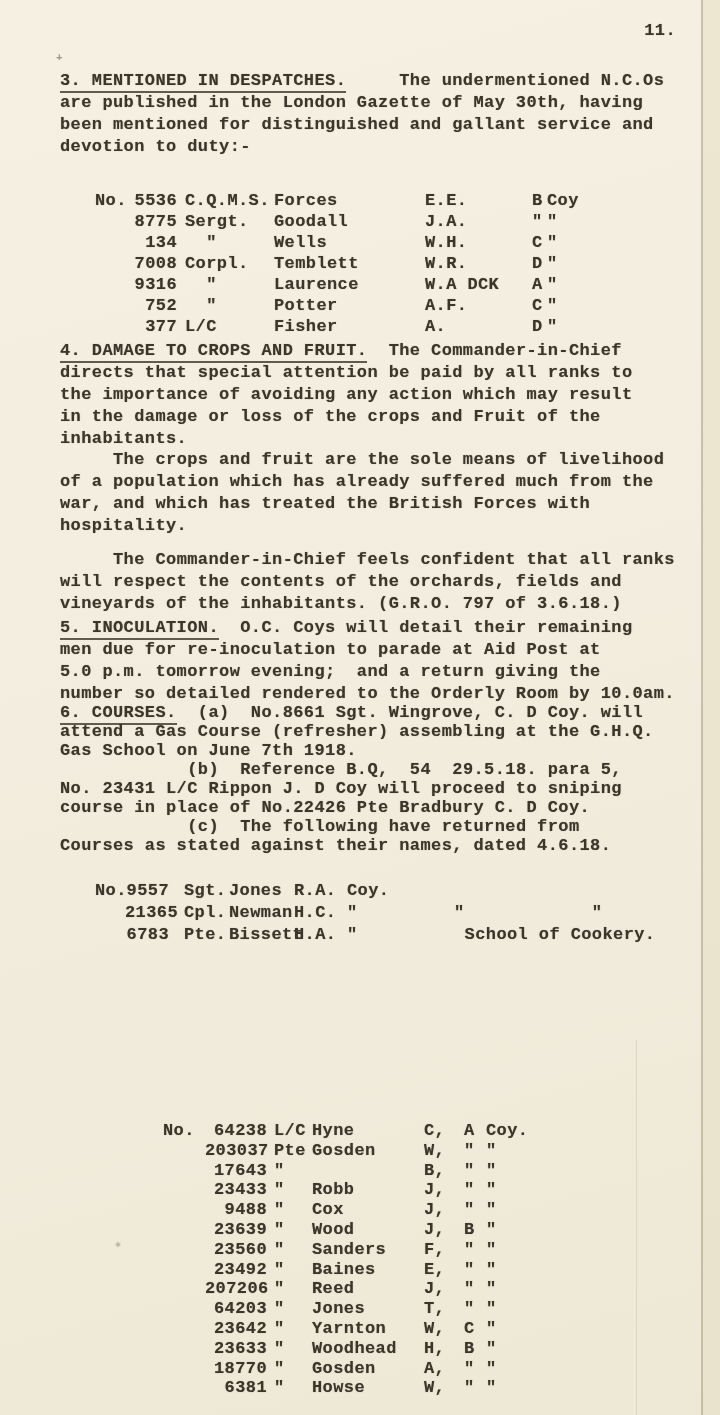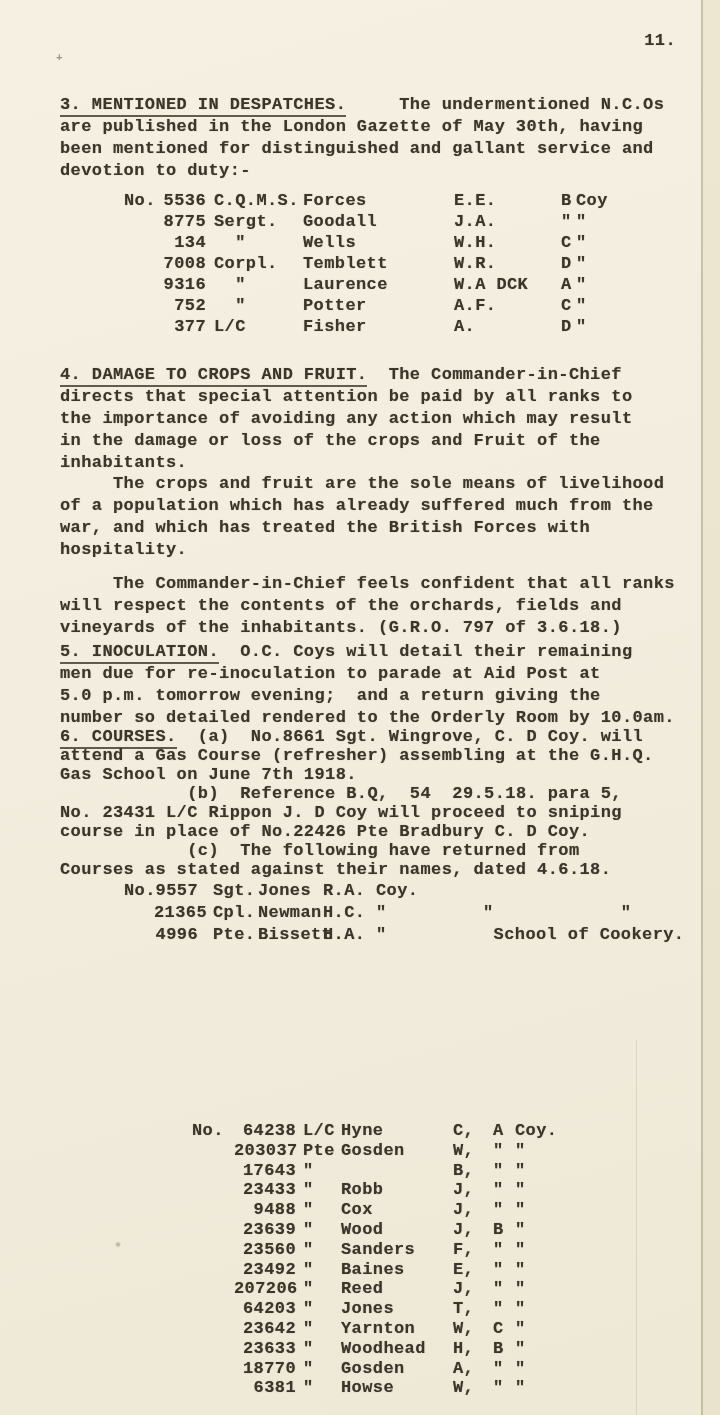--- a/index.html
+++ b/index.html
@@ -23,30 +23,30 @@
   .crease{
     position:absolute;left:636px;top:1040px;width:1px;height:375px;
     background:rgba(140,128,100,.18);
   }
   .txt{
     color:#3b352a;font-weight:bold;font-size:17px;letter-spacing:.4px;
     text-shadow:0 0 1px rgba(59,53,42,.45);
   }
   .para{
     position:absolute;left:60px;width:645px;
-    white-space:pre-wrap;line-height:22px;margin-top:24px;
+    white-space:pre-wrap;line-height:22px;
   }
   .para.tight{line-height:19px;}
   .sec-heading{
     display:inline;border-bottom:2.5px solid rgba(59,53,42,.8);
     padding-bottom:1px;
   }
-  .page-number{position:absolute;top:31px;left:0;width:676px;text-align:right;}
+  .page-number{position:absolute;top:21px;left:0;width:676px;text-align:right;}
   .ttable{position:absolute;}
-  .trow{display:grid;white-space:pre;margin-left:29px;}
+  .trow{display:grid;white-space:pre;}
   .tcell{overflow:visible;}
   .t1{left:95px;top:190px;}
   .t1 .trow{grid-template-columns:38px 44px 97px 151px 107px 15px auto;line-height:21px;}
   .t2{left:95px;top:880px;}
   .t2 .trow{grid-template-columns:30px 44px 60px 65px 53px 54px auto;line-height:22px;}
   .t3{left:163px;top:1121px;}
   .t3 .trow{grid-template-columns:42px 62px 45px 112px 40px 22px auto;line-height:19.8px;}
   .c1{text-align:right;}
   .t1 .c2{padding-left:8px;}
   .t2 .c2{padding-left:15px;}
@@ -117,21 +117,21 @@
 Gas School on June 7th 1918.
             (b)  Reference B.Q,  54  29.5.18. para 5,
 No. 23431 L/C Rippon J. D Coy will proceed to sniping
 course in place of No.22426 Pte Bradbury C. D Coy.
             (c)  The following have returned from
 Courses as stated against their names, dated 4.6.18.</span></div>
 
   <div class="ttable t2 txt">
       <div class="trow"><span class="tcell c0">No.</span><span class="tcell c1">9557</span><span class="tcell c2">Sgt.</span><span class="tcell c3">Jones</span><span class="tcell c4">R.A.</span><span class="tcell c5">Coy.</span></div>
       <div class="trow"><span class="tcell c0"></span><span class="tcell c1">21365</span><span class="tcell c2">Cpl.</span><span class="tcell c3">Newman</span><span class="tcell c4">H.C.</span><span class="tcell c5">"</span><span class="tcell c6">     "            "</span></div>
-      <div class="trow"><span class="tcell c0"></span><span class="tcell c1">4996</span><span class="tcell c2">Pte.</span><span class="tcell c3">Bissett</span><span class="tcell c4">H.A.</span><span class="tcell c5">"</span><span class="tcell c6">      School of Cookery.</span></div>
+      <div class="trow"><span class="tcell c0"></span><span class="tcell c1">6783</span><span class="tcell c2">Pte.</span><span class="tcell c3">Bissett</span><span class="tcell c4">H.A.</span><span class="tcell c5">"</span><span class="tcell c6">      School of Cookery.</span></div>
     </div>
 
 
 
   <div class="ttable t3 txt">
       <div class="trow"><span class="tcell c0">No.</span><span class="tcell c1">64238</span><span class="tcell c2">L/C</span><span class="tcell c3">Hyne</span><span class="tcell c4">C,</span><span class="tcell c5">A</span><span class="tcell c6">Coy.</span></div>
       <div class="trow"><span class="tcell c0"></span><span class="tcell c1">203037</span><span class="tcell c2">Pte</span><span class="tcell c3">Gosden</span><span class="tcell c4">W,</span><span class="tcell c5">"</span><span class="tcell c6">"</span></div>
       <div class="trow"><span class="tcell c0"></span><span class="tcell c1">17643</span><span class="tcell c2">"</span><span class="tcell c3"></span><span class="tcell c4">B,</span><span class="tcell c5">"</span><span class="tcell c6">"</span></div>
       <div class="trow"><span class="tcell c0"></span><span class="tcell c1">23433</span><span class="tcell c2">"</span><span class="tcell c3">Robb</span><span class="tcell c4">J,</span><span class="tcell c5">"</span><span class="tcell c6">"</span></div>
       <div class="trow"><span class="tcell c0"></span><span class="tcell c1">9488</span><span class="tcell c2">"</span><span class="tcell c3">Cox</span><span class="tcell c4">J,</span><span class="tcell c5">"</span><span class="tcell c6">"</span></div>

